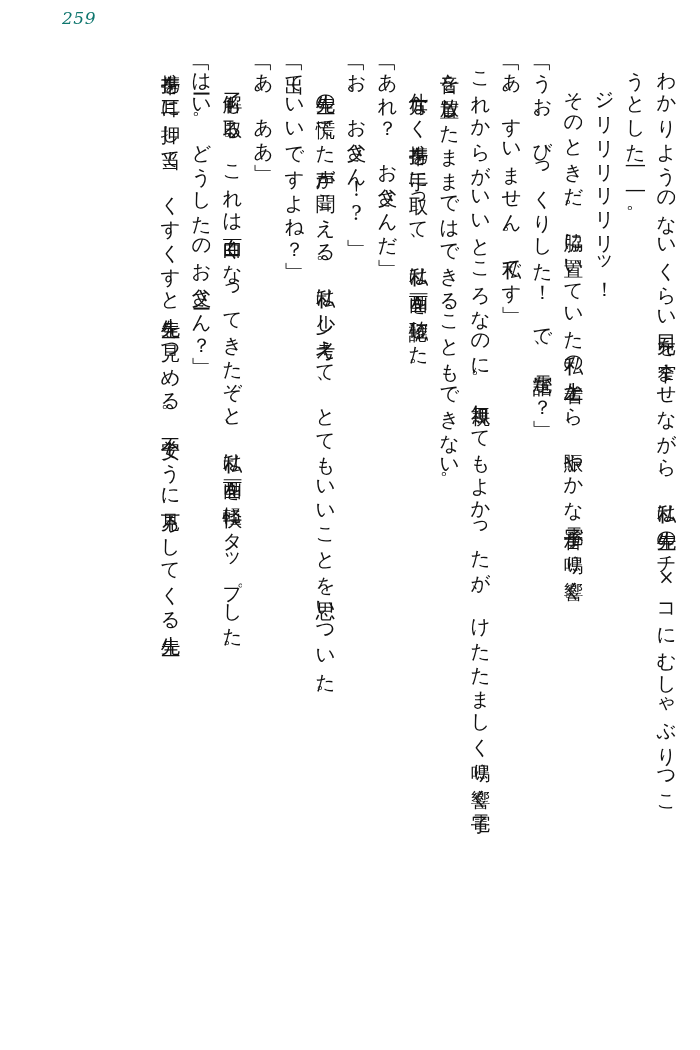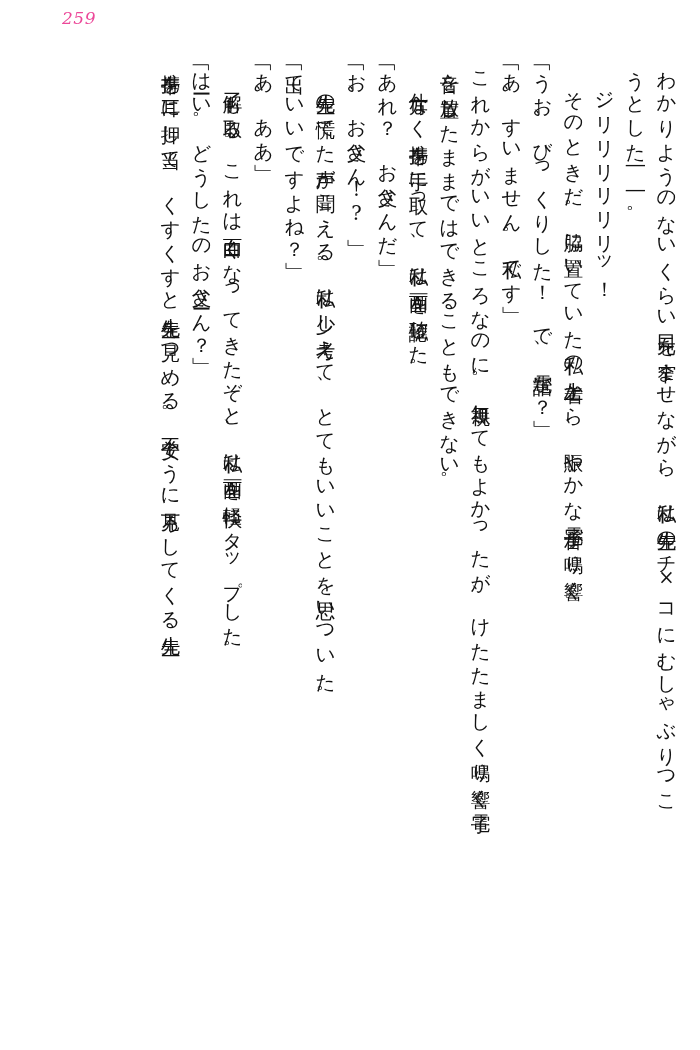--- a/index.html
+++ b/index.html
@@ -22,21 +22,21 @@
     box-sizing: border-box;
   }
   .page-number {
     position: absolute;
     top: 8px;
     left: 62px;
     font-family: "DejaVu Serif", "Liberation Serif", serif;
     font-style: italic;
     font-size: 17px;
     letter-spacing: 0.5px;
-    color: #ec4899;
+    color: #0f766e;
   }
   .text-body {
     position: absolute;
     top: 58px;
     left: 18px;
     right: 24px;
     bottom: 14px;
     display: flex;
     flex-direction: row-reverse;
     align-items: flex-start;

